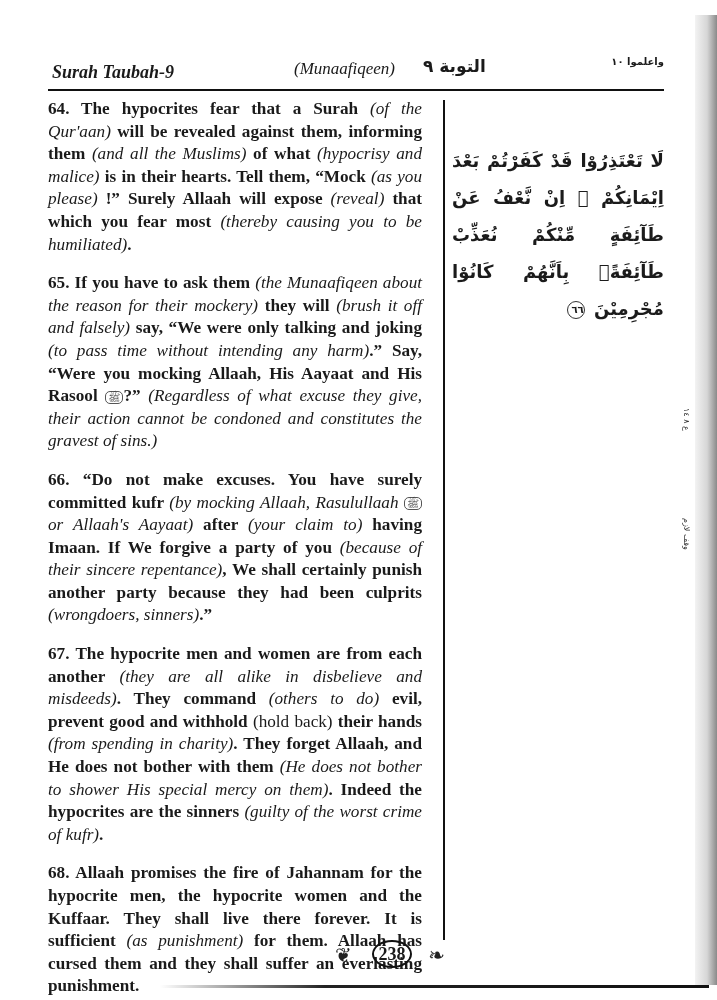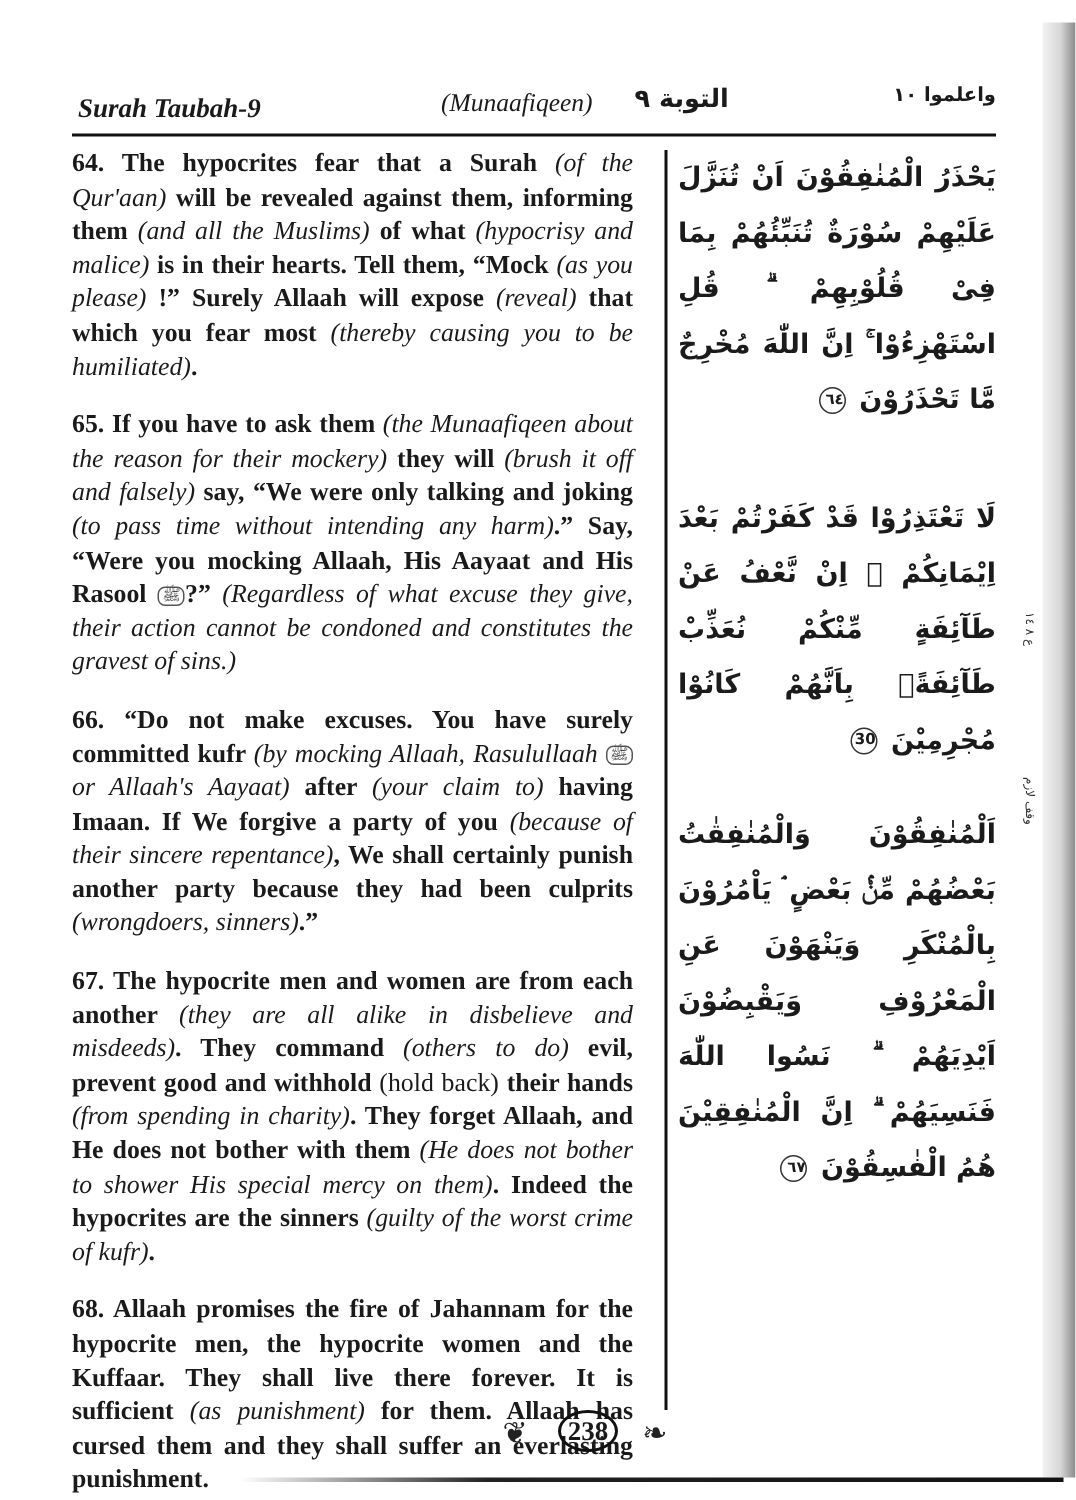--- a/index.html
+++ b/index.html
@@ -29,21 +29,21 @@
     position: absolute; left: 246px; top: -1px;
     font-style: italic; font-size: 17px;
   }
   .header .arabic-surah {
     position: absolute; left: 375px; top: -4px;
     font-family: "DejaVu Sans", sans-serif; font-size: 17px; font-weight: bold;
     direction: rtl;
   }
   .header .arabic-juz {
     position: absolute; right: 0; top: -4px;
-    font-family: "DejaVu Sans", sans-serif; font-size: 13px; font-weight: bold;
+    font-family: "DejaVu Sans", sans-serif; font-size: 10px; font-weight: bold;
     direction: rtl;
   }
   .header-rule {
     position: absolute; left: 48px; top: 89px; width: 616px; height: 2px; background: #111;
   }
   .col-divider {
     position: absolute; left: 443px; top: 100px; width: 2px; height: 840px; background: #111;
   }
   .english-col {
     position: absolute; left: 48px; top: 98px; width: 374px;
@@ -108,23 +108,21 @@
     <p class="verse"><b>64. </b><b>The hypocrites fear that a Surah </b><i>(of the Qur'aan)</i><b> will be revealed against them, informing them </b><i>(and all the Muslims)</i><b> of what </b><i>(hypocrisy and malice)</i><b> is in their hearts. Tell them, “Mock </b><i>(as you please)</i><b> !” Surely Allaah will expose </b><i>(reveal)</i><b>  that which you fear most </b><i>(thereby causing you to be humiliated)</i><b>.</b></p>
     <p class="verse"><b>65. </b><b>If you have to ask them </b><i>(the Munaafiqeen about the reason for their mockery)</i><b> they will </b><i>(brush it off and falsely)</i><b> say, “We were only talking and joking </b><i>(to pass time without intending any harm)</i><b>.” Say, “Were you mocking Allaah, His Aayaat and His Rasool </b><span class="sallallahu">ﷺ</span><b>?” </b><i>(Regardless of what excuse they give, their action cannot be condoned and constitutes the gravest of sins.)</i></p>
     <p class="verse"><b>66. </b><b>“Do not make excuses. You have surely committed kufr </b><i>(by mocking Allaah, Rasulullaah </i><span class="sallallahu">ﷺ</span><i> or Allaah's Aayaat)</i><b> after </b><i>(your claim to)</i><b> having Imaan. If We forgive a party of you </b><i>(because of their sincere repentance)</i><b>, We shall certainly punish another party because they had been culprits </b><i>(wrongdoers, sinners)</i><b>.”</b></p>
     <p class="verse"><b>67. </b><b>The hypocrite men and women are from each another </b><i>(they are all alike in disbelieve and misdeeds)</i><b>. They command </b><i>(others to do)</i><b> evil, prevent good and withhold </b><span>(hold back)</span><b> their hands </b><i>(from spending in charity)</i><b>. They forget Allaah, and He does not bother with them </b><i>(He does not bother to shower His special mercy on them)</i><b>. Indeed the hypocrites are the sinners </b><i>(guilty of the worst crime of kufr)</i><b>.</b></p>
     <p class="verse"><b>68. </b><b>Allaah promises the fire of Jahannam for the hypocrite men, the hypocrite women and the Kuffaar. They shall live there forever. It is sufficient </b><i>(as punishment)</i><b> for them. Allaah has cursed them and they shall suffer an everlasting punishment.</b></p>
   </div>
 
 <div class="col-divider"></div>
 
 <div class="arabic-col" id="arabic-col">
-    <div class="ayah" style="margin-top: 0px;"><span>يَحْذَرُ الْمُنٰفِقُوْنَ اَنْ تُنَزَّلَ عَلَيْهِمْ سُوْرَةٌ تُنَبِّئُهُمْ بِمَا فِىْ قُلُوْبِهِمْ ۗ قُلِ اسْتَهْزِءُوْا ۚ اِنَّ اللّٰهَ مُخْرِجٌ مَّا تَحْذَرُوْنَ </span><span class="num">٦٤</span></div>
-    <div class="ayah" style="margin-top: 42px;"><span>لَا تَعْتَذِرُوْا قَدْ كَفَرْتُمْ بَعْدَ اِيْمَانِكُمْ ۗ اِنْ نَّعْفُ عَنْ طَآئِفَةٍ مِّنْكُمْ نُعَذِّبْ طَآئِفَةًۢ بِاَنَّهُمْ كَانُوْا مُجْرِمِيْنَ </span><span class="num">30</span></div>
-    <div class="ayah" style="margin-top: 26px;"><span>اَلْمُنٰفِقُوْنَ وَالْمُنٰفِقٰتُ بَعْضُهُمْ مِّنْۢ بَعْضٍ ۘ يَاْمُرُوْنَ بِالْمُنْكَرِ وَيَنْهَوْنَ عَنِ الْمَعْرُوْفِ وَيَقْبِضُوْنَ اَيْدِيَهُمْ ۗ نَسُوا اللّٰهَ فَنَسِيَهُمْ ۗ اِنَّ الْمُنٰفِقِيْنَ هُمُ الْفٰسِقُوْنَ </span><span class="num">٦٧</span></div>
+    <div class="ayah" style="margin-top: 42px;"><span>لَا تَعْتَذِرُوْا قَدْ كَفَرْتُمْ بَعْدَ اِيْمَانِكُمْ ۗ اِنْ نَّعْفُ عَنْ طَآئِفَةٍ مِّنْكُمْ نُعَذِّبْ طَآئِفَةًۢ بِاَنَّهُمْ كَانُوْا مُجْرِمِيْنَ </span><span class="num">٦٦</span></div>
   </div>
 
 <div id="margin-marks">
     <span class="margin-mark" style="top: 408px;">ع ٨ ١٤</span>
     <span class="margin-mark" style="top: 518px;">وقف لازم</span>
   </div>
 
 <div class="page-number">
   <span class="ornament-left">❦</span>
   <span class="num-oval">238</span>

